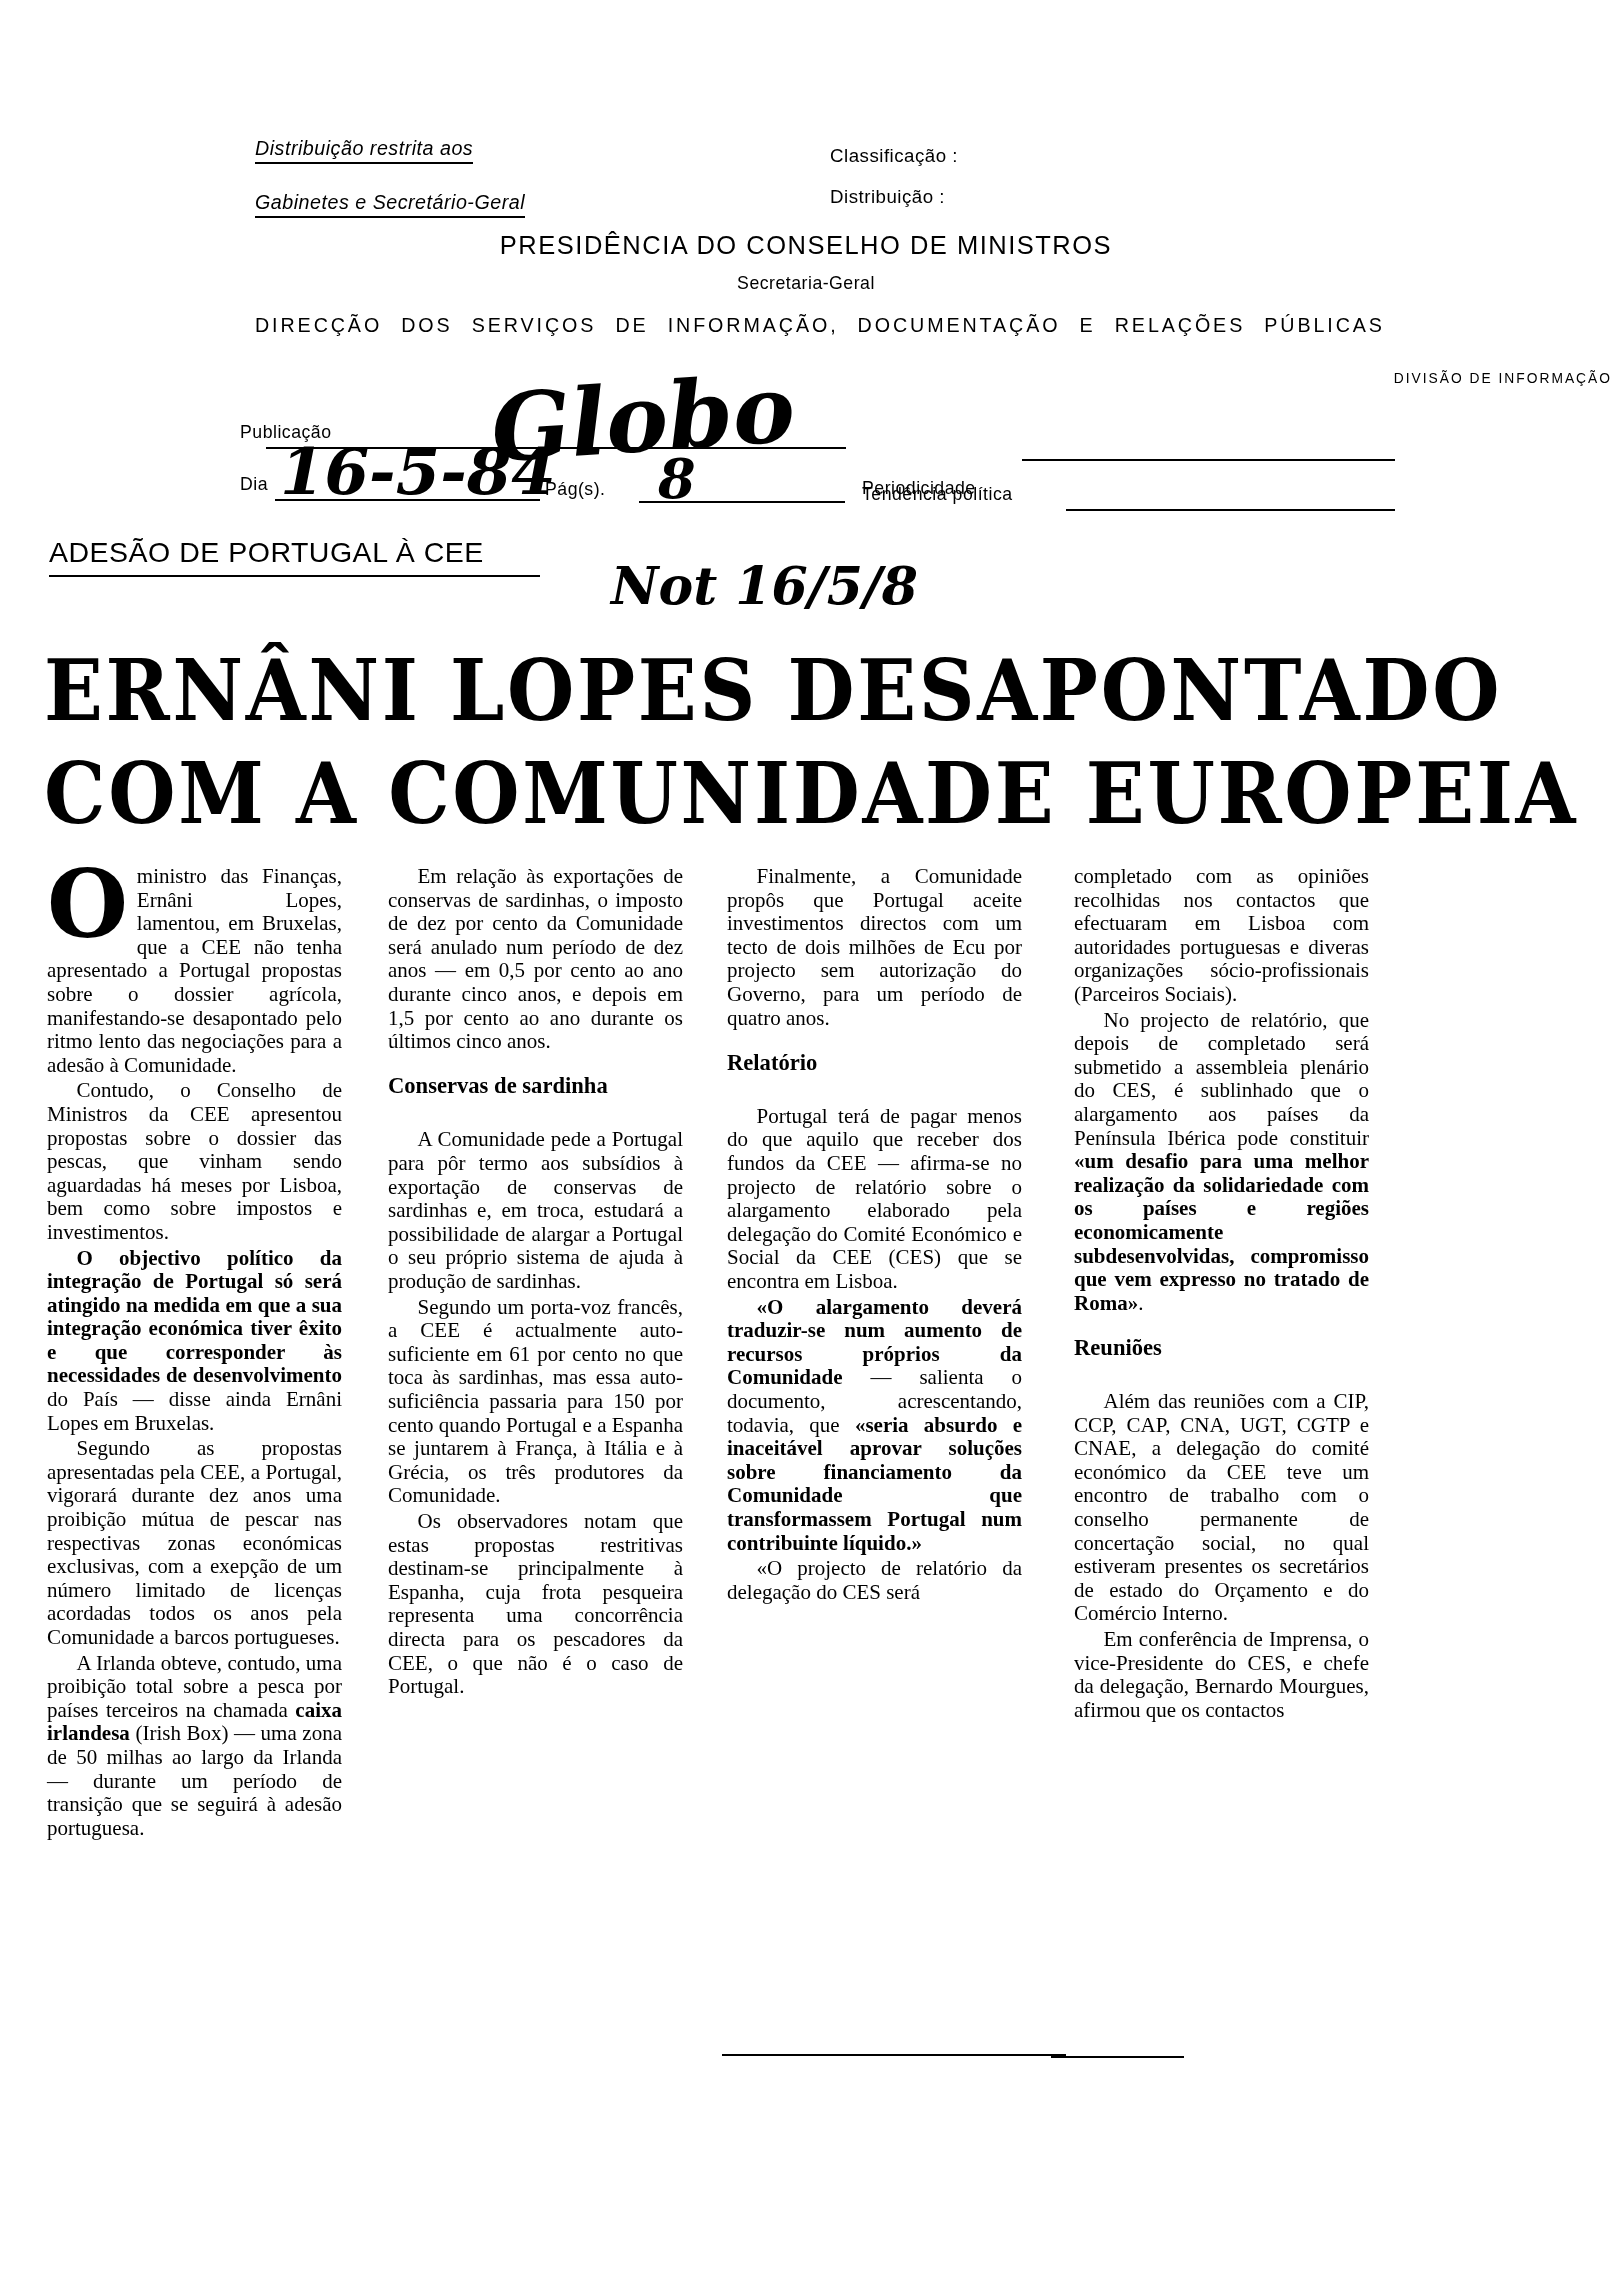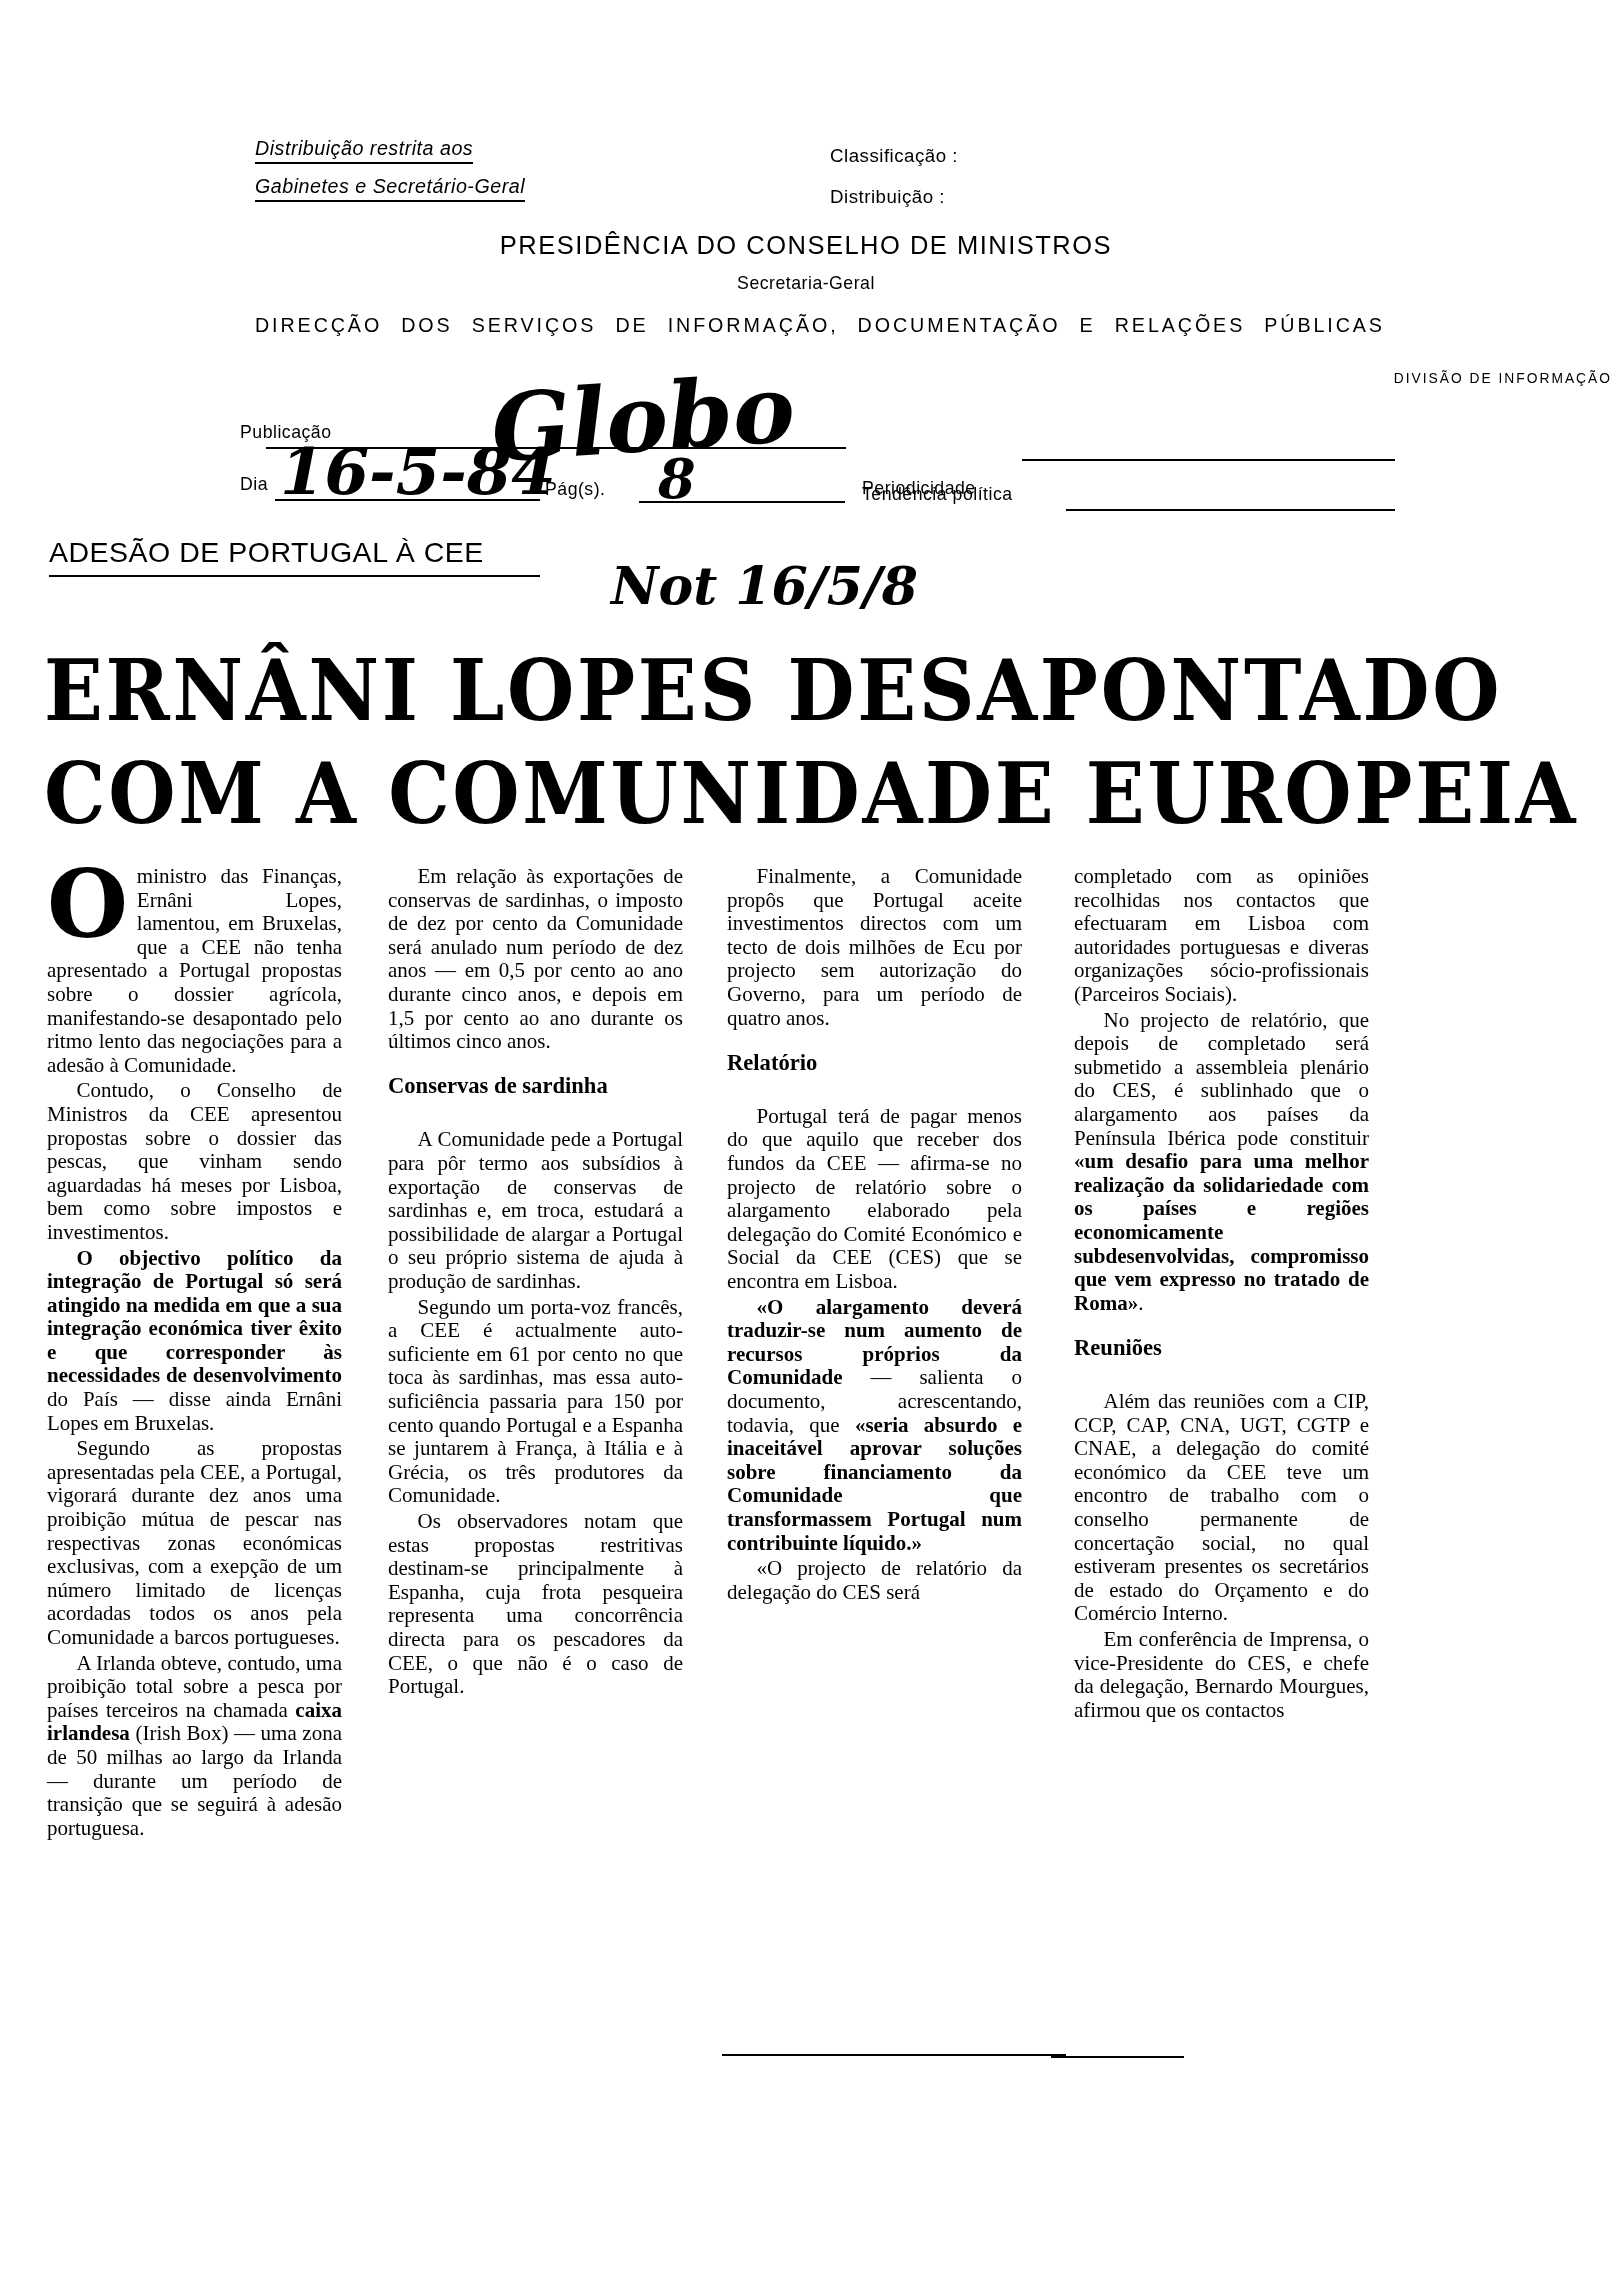--- a/index.html
+++ b/index.html
@@ -3,21 +3,21 @@
 <meta charset="utf-8">
 <style>
   html, body { margin:0; padding:0; background:#ffffff; }
   body { width:1612px; height:2295px; position:relative; overflow:hidden; color:#000; }
   .abs { position:absolute; }
   .sans { font-family:"Liberation Sans","DejaVu Sans",sans-serif; }
   .cond { font-family:"Liberation Sans Narrow","Liberation Sans",sans-serif; }
 
   
   .dist-restr { left:255px; top:137px; font-size:19.7px; font-style:italic; letter-spacing:0.5px; }
-  .dist-restr div { border-bottom:2.9px solid #000; display:inline-block; padding-bottom:2px; margin-bottom:11px; }
+  .dist-restr div { border-bottom:2.9px solid #000; display:inline-block; padding-bottom:2px; margin-bottom:27px; }
   .classif { left:830px; top:145px; font-size:18.7px; letter-spacing:0.5px; }
   .classif div { margin-bottom:18.7px; }
   .pcm { left:0; width:1612px; top:231px; text-align:center; font-size:25.5px; letter-spacing:1.5px; }
   .sg { left:0; width:1612px; top:273px; text-align:center; font-size:17.7px; letter-spacing:0.5px; }
   .dir { left:255px; width:1130px; top:314px; font-size:19.7px; letter-spacing:2.9px; word-spacing:12.8px; display:flex; justify-content:space-between; }
   .div-info { left:0; width:1612px; top:371px; text-align:right; font-size:13.8px; letter-spacing:2px; }
 
   .form-row { font-size:17.7px; letter-spacing:0.5px; }
   .line { position:absolute; border-bottom:2.5px solid #000; }
   .hw { font-family:"DejaVu Serif",serif; font-style:italic; font-weight:bold; position:absolute; }

